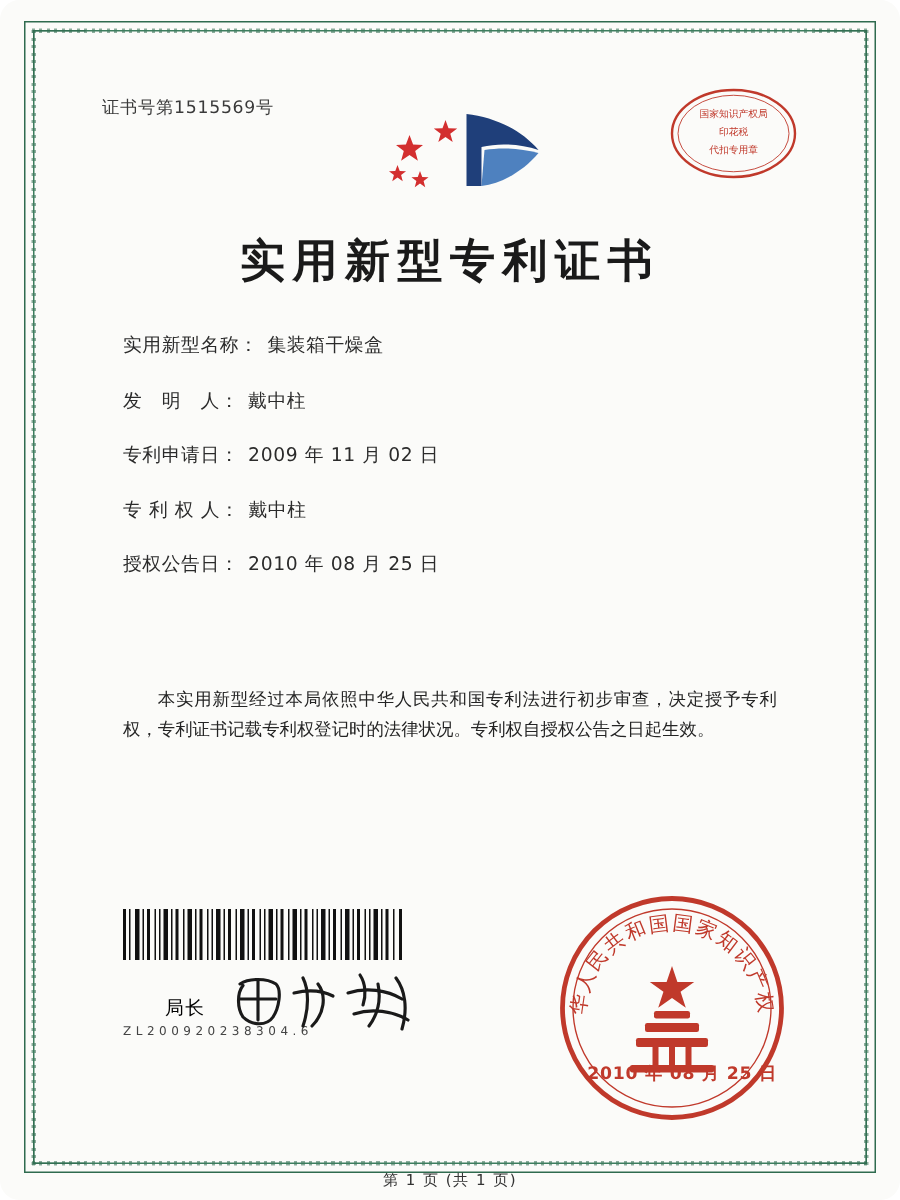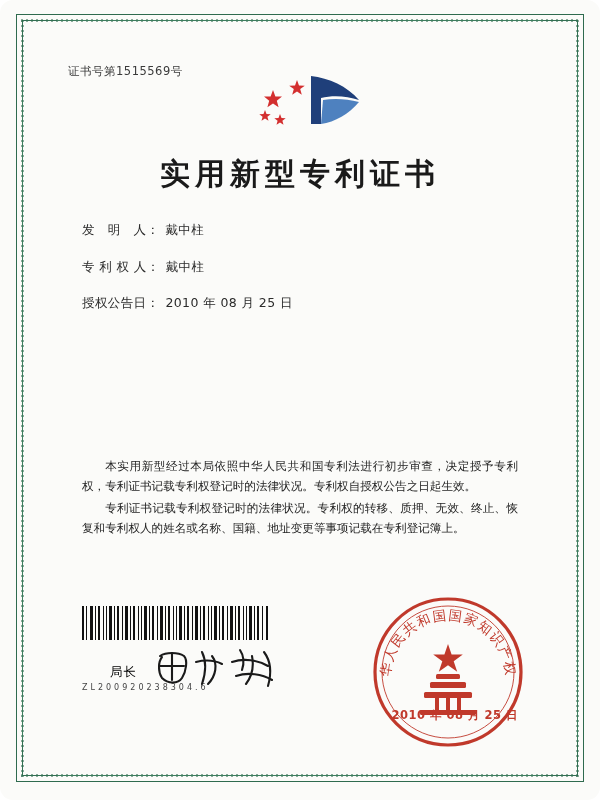--- a/index.html
+++ b/index.html
@@ -228,41 +228,57 @@
           <polygon points="40,48 41.5,52 45.7,52.2 42.4,54.7 43.5,58.8 40,56.4 36.5,58.8 37.6,54.7 34.3,52.2 38.5,52"></polygon>
           <polygon points="55,52 56.5,56 60.7,56.2 57.4,58.7 58.5,62.8 55,60.4 51.5,62.8 52.6,58.7 49.3,56.2 53.5,56"></polygon>
           <polygon points="72,18 74,23.5 79.8,23.7 75.2,27.1 76.8,32.7 72,29.4 67.2,32.7 68.8,27.1 64.2,23.7 70,23.5"></polygon>
         </g>
         <path d="M86 14 C104 16 122 24 134 38 C122 34 108 33 96 36 L96 62 L86 62 Z" fill="#1f3f7a"></path>
         <path d="M88 18 C100 20 112 26 120 34 C110 32 100 32 92 34 Z" fill="#d32f2f" opacity="0.0"></path>
         <path d="M98 38 C110 36 122 37 134 40 C124 52 110 60 96 62 Z" fill="#2f6bb5" opacity="0.85"></path>
       </svg>
     </div>
 
+    <div class="seal-oval">
+      <svg viewBox="0 0 86 62" width="86" height="62" xmlns="http://www.w3.org/2000/svg">
+        <ellipse cx="43" cy="31" rx="41" ry="29" fill="none" stroke="#c0392b" stroke-width="1.6"></ellipse>
+        <ellipse cx="43" cy="31" rx="37" ry="25.5" fill="none" stroke="#c0392b" stroke-width="0.6"></ellipse>
+        <text x="43" y="20" font-size="6.5" fill="#c0392b" text-anchor="middle" font-family="DejaVu Sans, sans-serif">国家知识产权局</text>
+        <text x="43" y="32" font-size="6.5" fill="#c0392b" text-anchor="middle" font-family="DejaVu Sans, sans-serif">印花税</text>
+        <text x="43" y="44" font-size="6.5" fill="#c0392b" text-anchor="middle" font-family="DejaVu Sans, sans-serif">代扣专用章</text>
+      </svg>
+    </div>
 
     <div class="title">实用新型专利证书</div>
 
     <div class="fields">
+      <div class="field-row">
+        <span class="field-label">实用新型名称：</span>
+        <span class="field-value">集装箱干燥盒</span>
+      </div>
       <div class="field-row">
         <span class="field-label">发　明　人：</span>
         <span class="field-value">戴中柱</span>
       </div>
       <div class="field-row">
+        <span class="field-label">专利申请日：</span>
+        <span class="field-value">2009 年 11 月 02 日</span>
+      </div>
+      <div class="field-row">
         <span class="field-label">专 利 权 人：</span>
         <span class="field-value">戴中柱</span>
       </div>
       <div class="field-row">
         <span class="field-label">授权公告日：</span>
         <span class="field-value">2010 年 08 月 25 日</span>
       </div>
     </div>
 
     <div class="body-text">
       <p>本实用新型经过本局依照中华人民共和国专利法进行初步审查，决定授予专利权，专利证书记载专利权登记时的法律状况。专利权自授权公告之日起生效。</p>
-      <p>专利证书记载专利权登记时的法律状况。专利权的转移、质押、无效、终止、恢复和专利权人的姓名或名称、国籍、地址变更等事项记载在专利登记簿上。</p>
     </div>
 
     <div class="barcode">
       <svg viewBox="0 0 190 34" width="190" height="34" xmlns="http://www.w3.org/2000/svg">
         <g fill="#111">
           <rect x="0" y="0" width="2" height="34"></rect>
             <rect x="4" y="0" width="1" height="34"></rect>
           <rect x="8" y="0" width="3" height="34"></rect>
             <rect x="13" y="0" width="1" height="34"></rect>
           <rect x="16" y="0" width="2" height="34"></rect>
@@ -352,13 +368,14 @@
           <rect x="85" y="102" width="4" height="12"></rect>
           <rect x="48" y="114" width="56" height="5" rx="1.5"></rect>
         </g>
       </svg>
     </div>
 
     <div class="seal-date">2010 年 08 月 25 日</div>
 
   </div>
 
+  <div class="footer">第 1 页 (共 1 页)</div>
 </div>
 
 </body></html>

